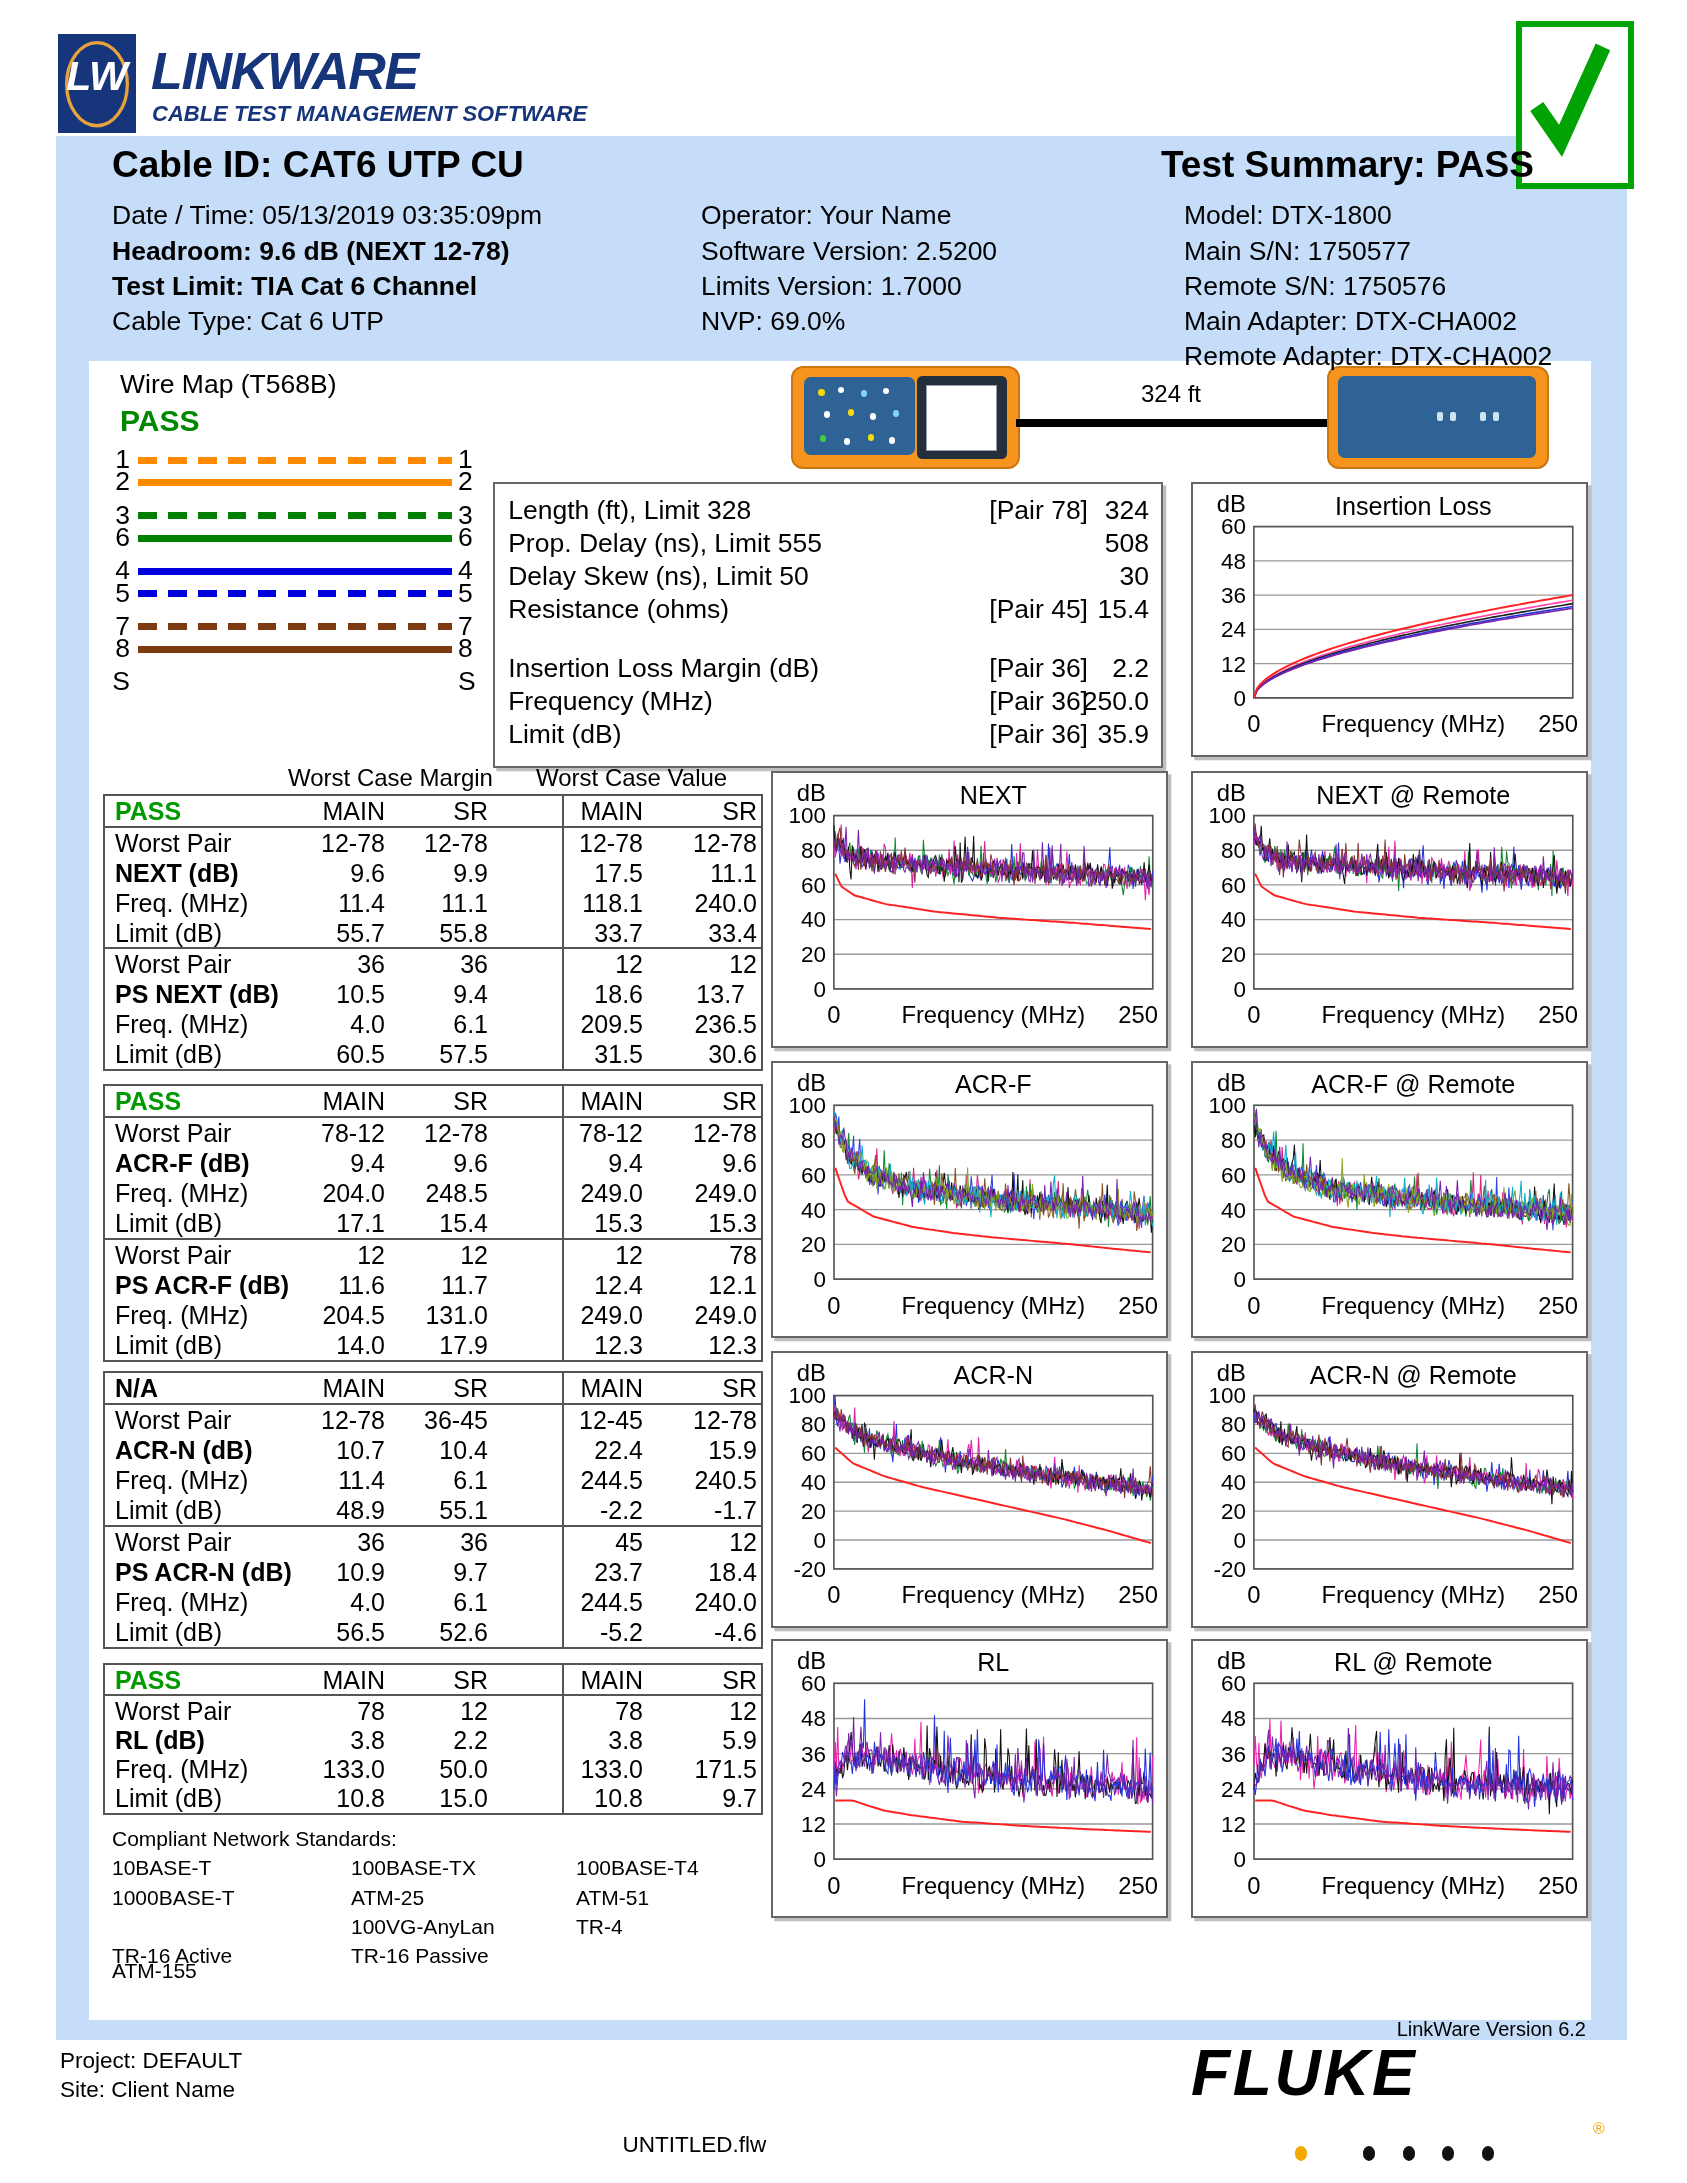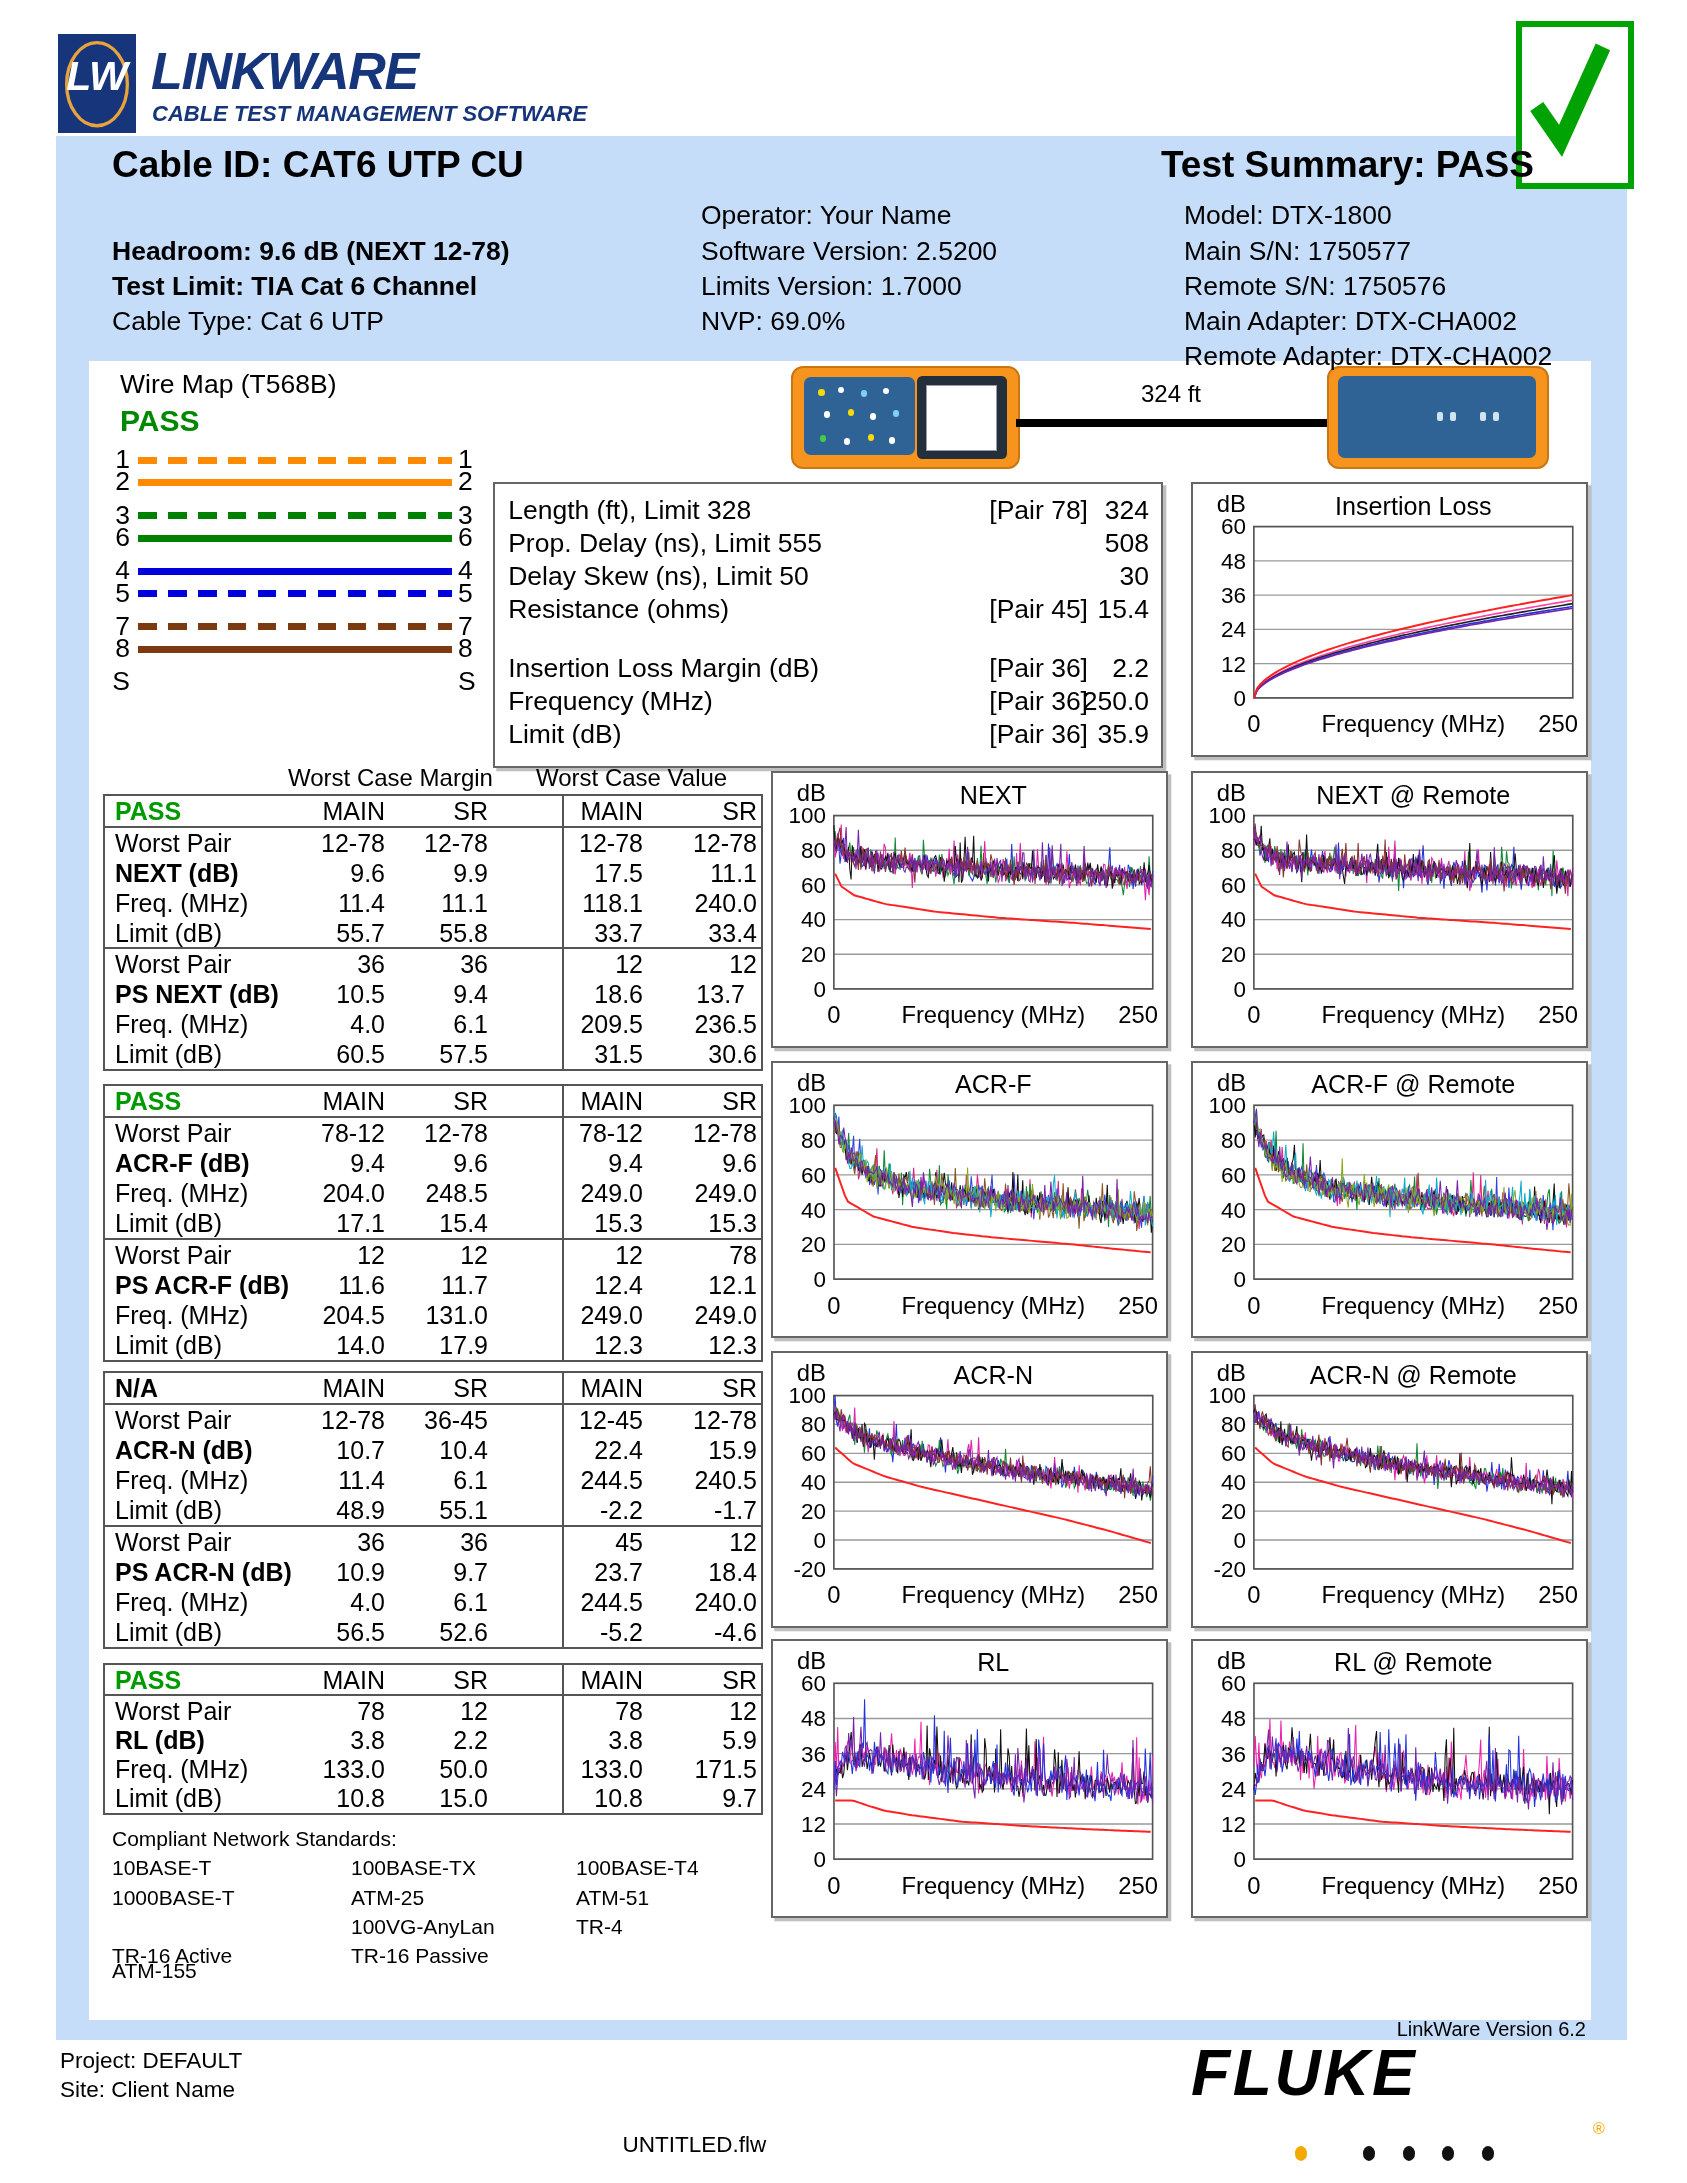--- a/index.html
+++ b/index.html
@@ -403,20 +403,21 @@
   <div id="lw-version" class="abs">LinkWare Version  6.2</div>
   <div id="fluke-word" class="abs">FLUKE</div>
   <div id="networks-reg" class="abs">®</div>
   <div id="fluke-dots">
       <span class="dot abs" style="left: 1295px; top: 2146px; width: 12px; height: 14.6px; background: rgb(242, 169, 0);"></span>
       <span class="dot abs" style="left: 1363px; top: 2146px; width: 12px; height: 14.6px; background: rgb(17, 17, 17);"></span>
       <span class="dot abs" style="left: 1403px; top: 2146px; width: 12px; height: 14.6px; background: rgb(17, 17, 17);"></span>
       <span class="dot abs" style="left: 1442px; top: 2146px; width: 12px; height: 14.6px; background: rgb(17, 17, 17);"></span>
       <span class="dot abs" style="left: 1482px; top: 2146px; width: 12px; height: 14.6px; background: rgb(17, 17, 17);"></span>
     </div>
+<div class="abs info-line" style="left: 112px; top: 198px;">Date / Time: 05/13/2019 03:35:09pm</div>
     <div class="abs info-line b" style="left: 112px; top: 234px;">Headroom: 9.6 dB (NEXT 12-78)</div>
     <div class="abs info-line b" style="left: 112px; top: 269px;">Test Limit: TIA Cat 6 Channel</div>
     <div class="abs info-line" style="left: 112px; top: 304px;">Cable Type: Cat 6 UTP</div>
     <div class="abs info-line" style="left: 701px; top: 198px;">Operator: Your Name</div>
     <div class="abs info-line" style="left: 701px; top: 234px;">Software Version: 2.5200</div>
     <div class="abs info-line" style="left: 701px; top: 269px;">Limits Version: 1.7000</div>
     <div class="abs info-line" style="left: 701px; top: 304px;">NVP: 69.0%</div>
     <div class="abs info-line" style="left: 1184px; top: 198px;">Model: DTX-1800</div>
     <div class="abs info-line" style="left: 1184px; top: 234px;">Main S/N: 1750577</div>
     <div class="abs info-line" style="left: 1184px; top: 269px;">Remote S/N: 1750576</div>

